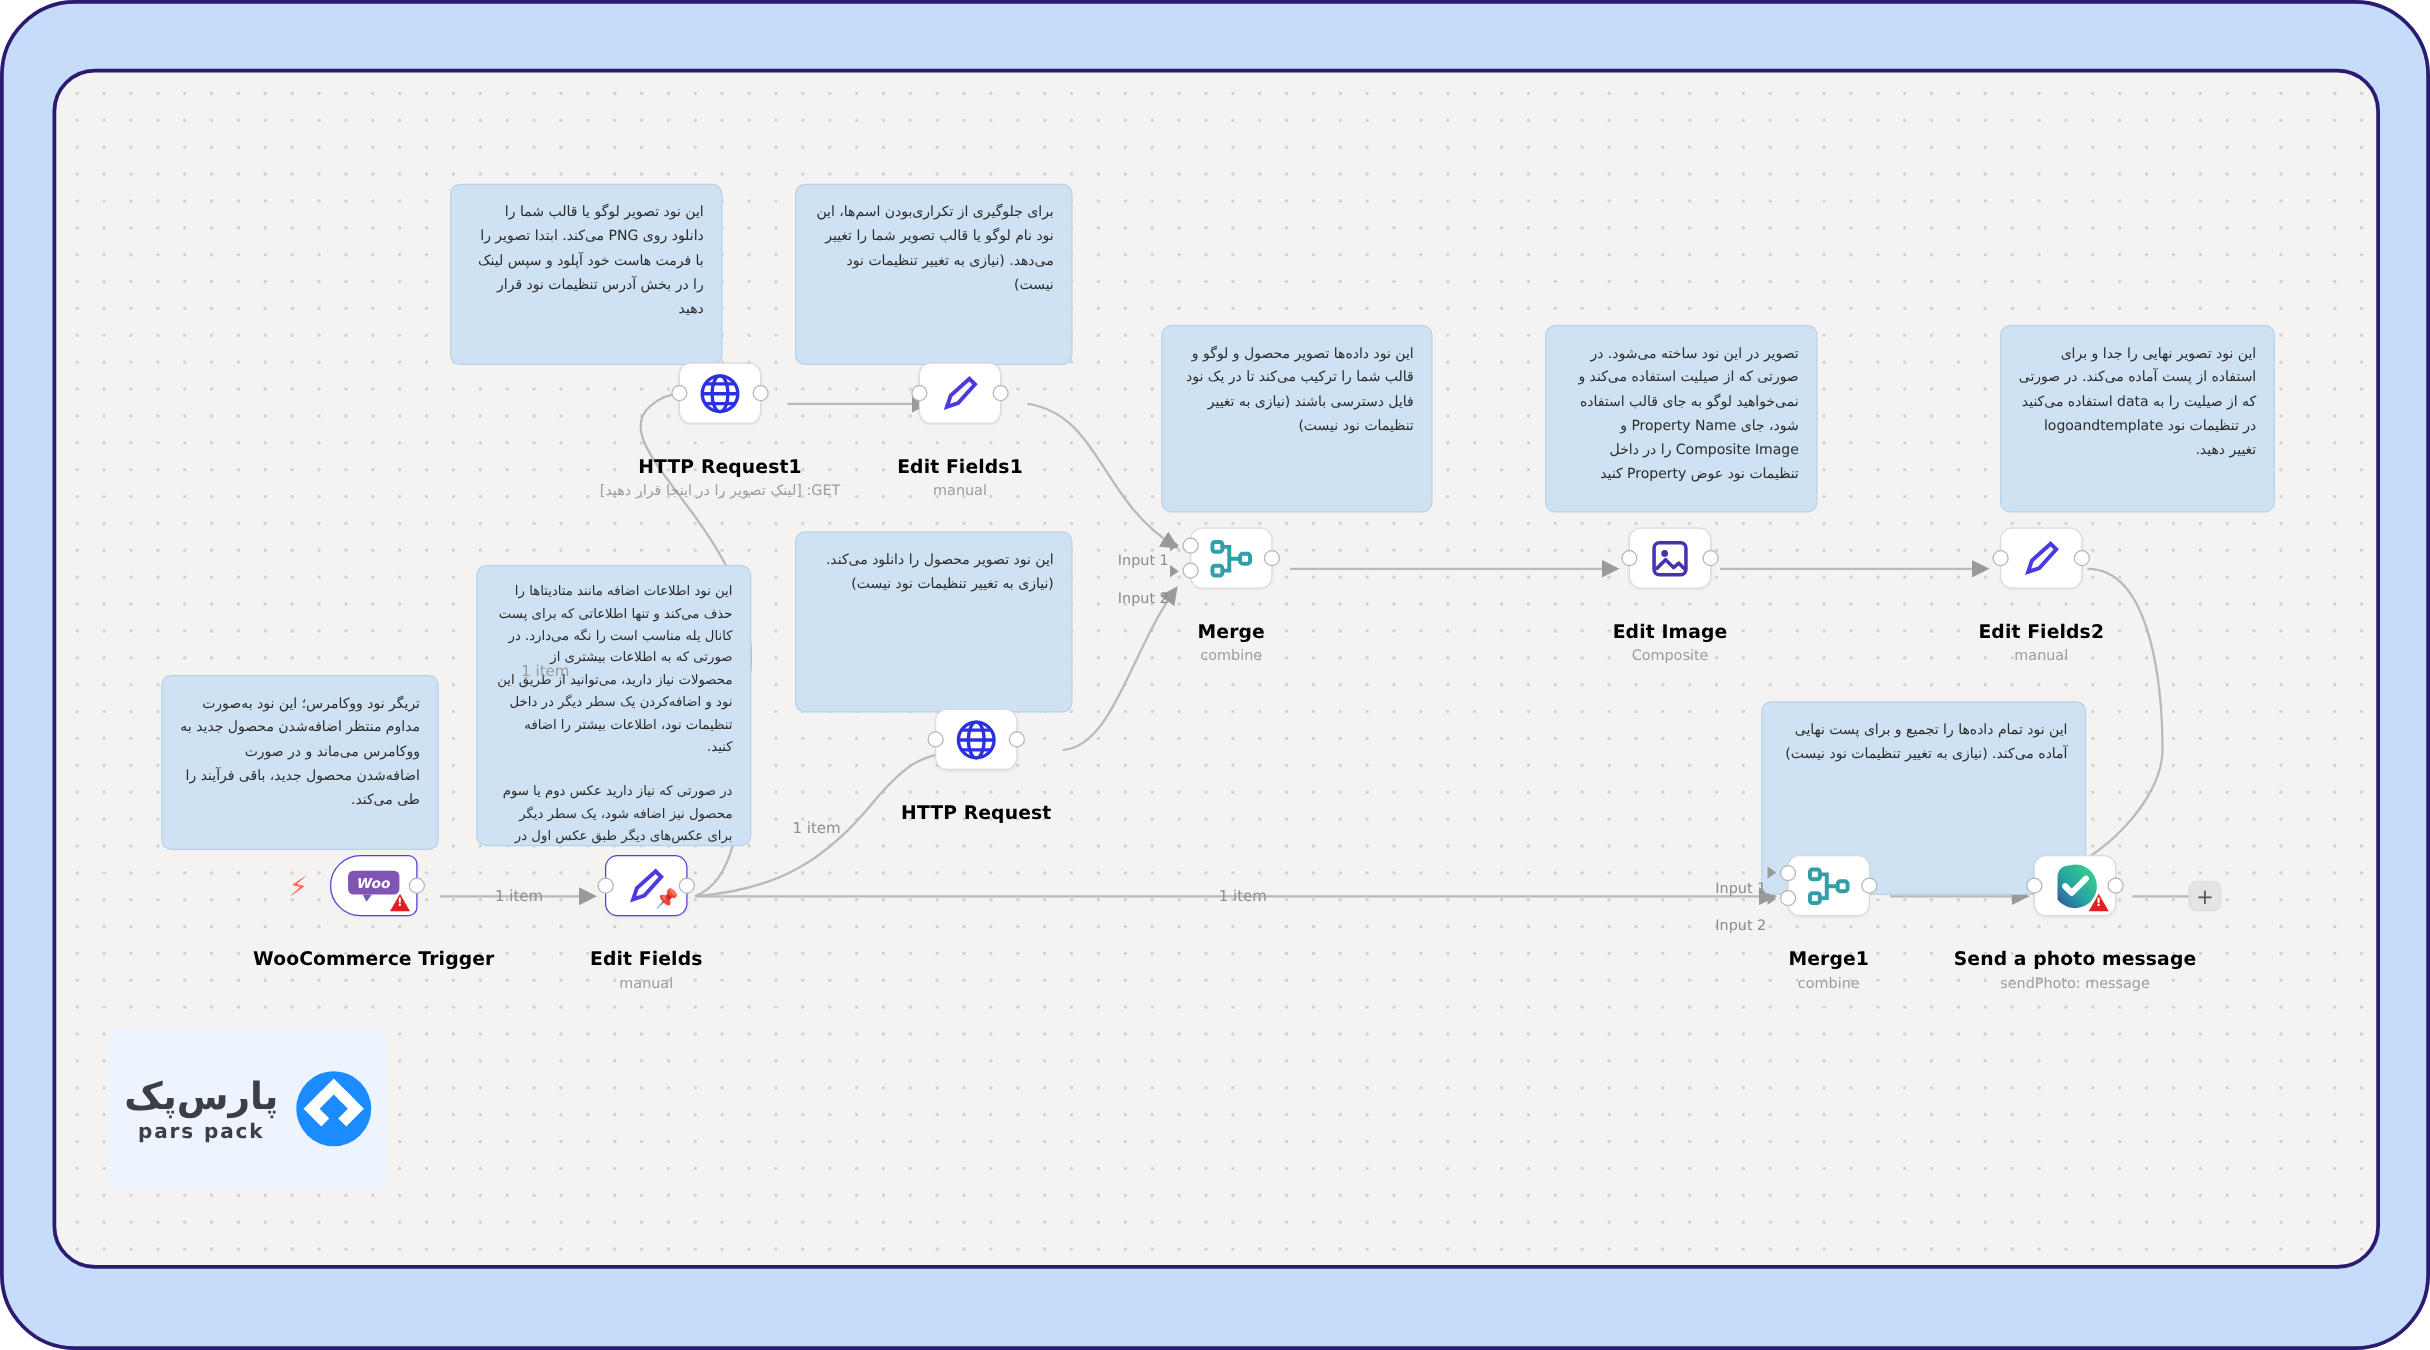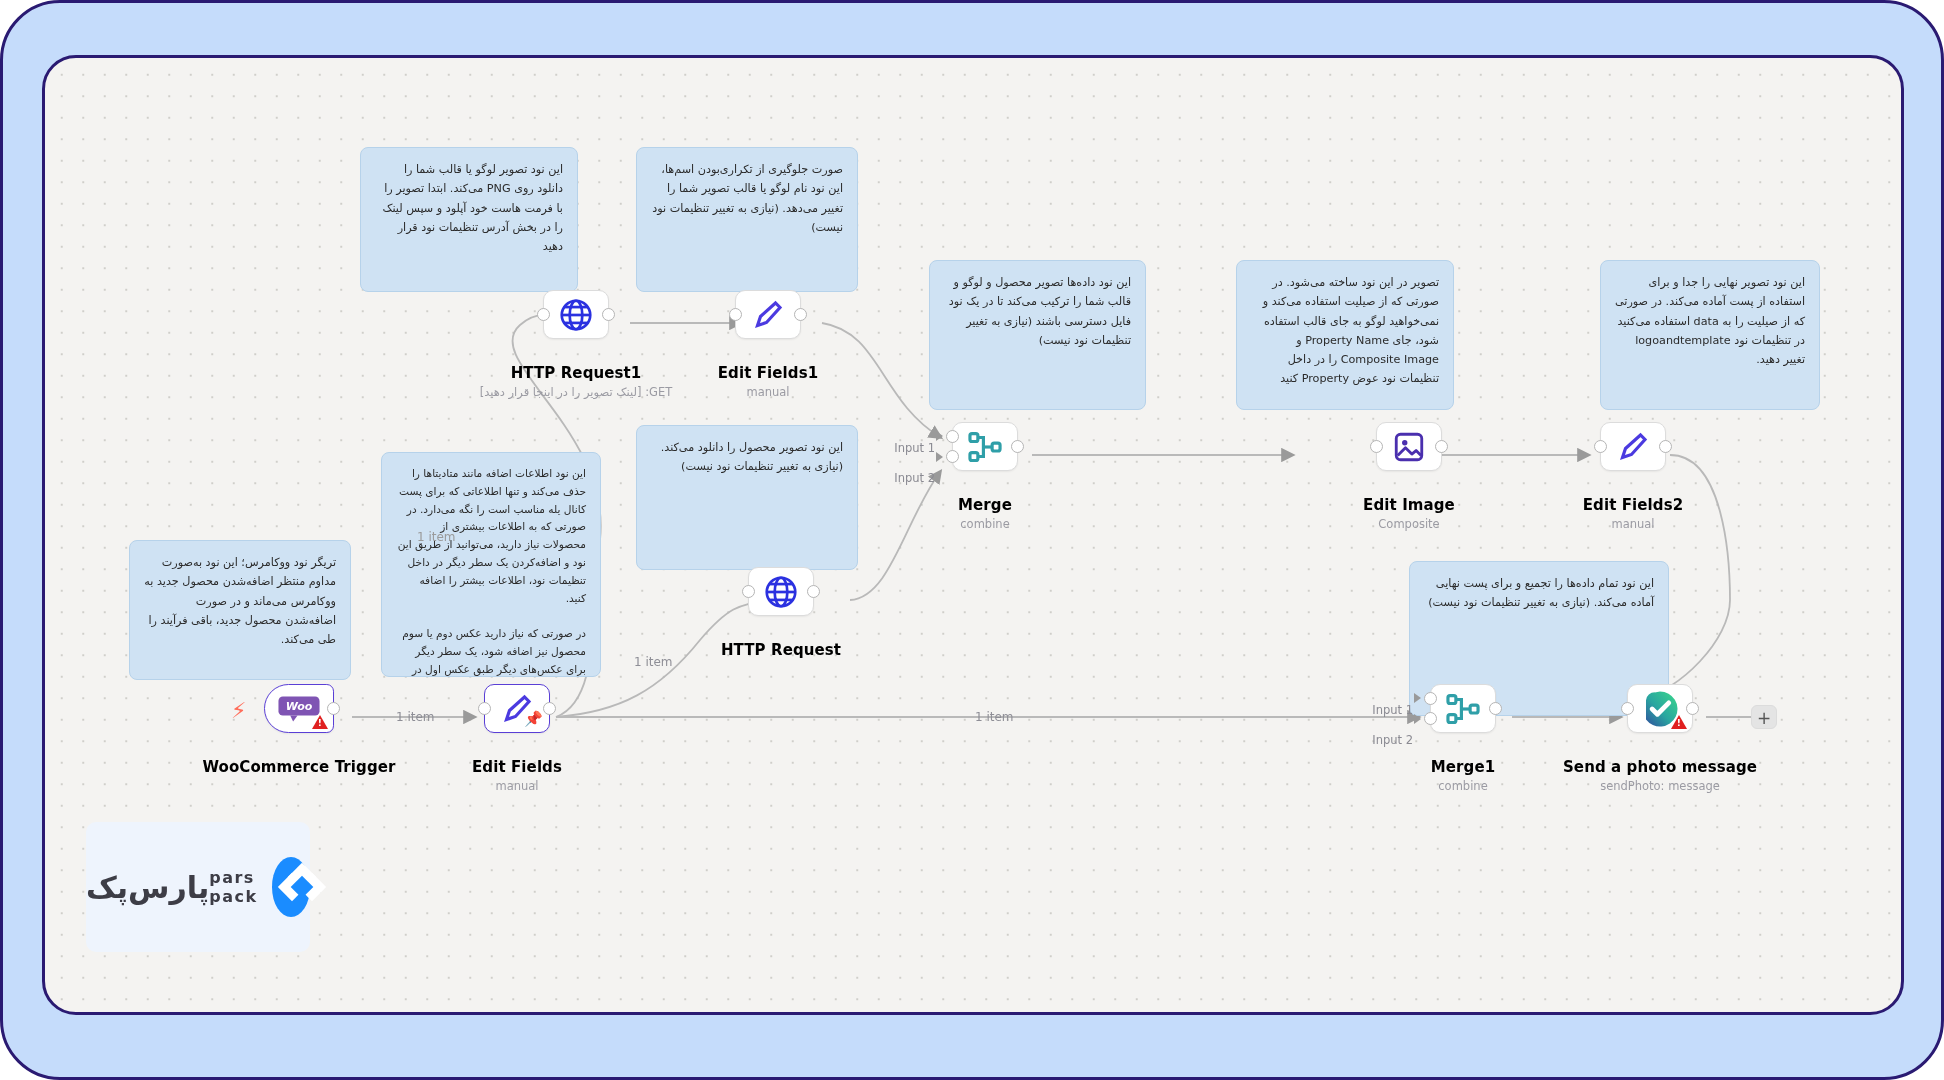--- a/index.html
+++ b/index.html
@@ -135,21 +135,21 @@
     background:#e4e4e4;color:#555;font-size:17px;line-height:24px;
     text-align:center;border:1px solid #dcdcdc;box-sizing:border-box;
   }
 
   
   #parspack-logo{
     position:absolute;left:86px;top:822px;width:224px;height:130px;
     background:#eef4fd;border-radius:10px;
     display:flex;align-items:center;justify-content:center;gap:14px;
   }
-  .pp-text{display:flex;flex-direction:row;align-items:center;gap:0;}
+  .pp-text{display:flex;flex-direction:column;align-items:center;gap:0;}
   .pp-fa{font-size:30px;color:#3d3d46;font-weight:700;direction:rtl;letter-spacing:1px;}
   .pp-en{font-size:16px;color:#3d3d46;font-weight:700;letter-spacing:1.5px;}
   .pp-mark{width:60px;height:60px;border-radius:50%;background:#1a8cff;position:relative;}
   .pp-mark .d{position:absolute;background:#fff;width:20px;height:20px;transform:rotate(45deg);}
   .pp-mark .d1{left:10px;top:20px;}
   .pp-mark .d2{left:30px;top:20px;}
   .pp-mark .d3{left:20px;top:10px;}
   .pp-mark .hole{position:absolute;left:22px;top:22px;width:16px;height:16px;background:#1a8cff;transform:rotate(45deg);}
 
   .icon-svg{display:block;}
@@ -190,21 +190,21 @@
 
   <path d="M1670,455 C1724,455 1730,560 1730,600 C1730,640 1680,690 1640,700 C1560,712 1500,705 1420,700" stroke="#b9b9b9" stroke-width="1.8" fill="none" marker-end="url(#ah)"></path>
 
   <path d="M1512,717 L1620,717" stroke="#b9b9b9" stroke-width="1.8" fill="none" marker-end="url(#ah)"></path>
 
   <path d="M1706,717 L1752,717" stroke="#b9b9b9" stroke-width="1.8" fill="none"></path>
 </svg>
 
 <div class="note" style="left:360px;top:147px;width:218px;height:145px;">این نود تصویر لوگو یا قالب شما را دانلود روی PNG می‌کند. ابتدا تصویر را با فرمت هاست خود آپلود و سپس لینک را در بخش آدرس تنظیمات نود قرار دهید</div>
 
-<div class="note" style="left:636px;top:147px;width:222px;height:145px;">صورت جلوگیری از تکراری‌بودن اسم‌ها، این نود نام لوگو یا قالب تصویر شما را تغییر می‌دهد. (نیازی به تغییر تنظیمات نود نیست)</div>
+<div class="note" style="left:636px;top:147px;width:222px;height:145px;">برای جلوگیری از تکراری‌بودن اسم‌ها، این نود نام لوگو یا قالب تصویر شما را تغییر می‌دهد. (نیازی به تغییر تنظیمات نود نیست)</div>
 
 <div class="note" style="left:929px;top:260px;width:217px;height:150px;">این نود داده‌ها تصویر محصول و لوگو و قالب شما را ترکیب می‌کند تا در یک نود فایل دسترسی باشند (نیازی به تغییر تنظیمات نود نیست)</div>
 
 <div class="note" style="left:1236px;top:260px;width:218px;height:150px;">تصویر در این نود ساخته می‌شود. در صورتی که از صیلیت استفاده می‌کند و نمی‌خواهید لوگو به جای قالب استفاده شود، جای Property Name و Composite Image را در داخل تنظیمات نود عوض Property کنید</div>
 
 <div class="note" style="left:1600px;top:260px;width:220px;height:150px;">این نود تصویر نهایی را جدا و برای استفاده از پست آماده می‌کند. در صورتی که از صیلیت را به data استفاده می‌کنید در تنظیمات نود logoandtemplate تغییر دهید.</div>
 
 <div class="note" style="left:381px;top:452px;width:220px;height:225px;font-size:10.6px;line-height:1.68;">این نود اطلاعات اضافه مانند متادیتاها را حذف می‌کند و تنها اطلاعاتی که برای پست کانال یله مناسب است را نگه می‌دارد. در صورتی که به اطلاعات بیشتری از محصولات نیاز دارید، می‌توانید از طریق این نود و اضافه‌کردن یک سطر دیگر در داخل تنظیمات نود، اطلاعات بیشتر را اضافه کنید.
 
 در صورتی که نیاز دارید عکس دوم یا سوم محصول نیز اضافه شود، یک سطر دیگر برای عکس‌های دیگر طبق عکس اول در داخل تنظیمات نود اضافه کنید.</div>
@@ -263,21 +263,21 @@
     <span class="arrowhead a1"></span>
     <span class="arrowhead a2"></span>
     <span class="port out"></span>
     <span class="input-tag t1">Input 1</span>
     <span class="input-tag t2">Input 2</span>
   </div>
   <div class="node-label">Merge</div>
   <div class="node-sub">combine</div>
 </div>
 
-<div class="node" style="left:1376px;top:422px;">
+<div class="node" style="left:1303px;top:422px;">
   <div class="node-box">
     <span>
       <svg class="icon-svg" width="34" height="34" viewBox="0 0 24 24" fill="none" stroke="#4a2fae" stroke-width="2" stroke-linejoin="round">
         <rect x="3" y="3" width="18" height="18" rx="3"></rect>
         <circle cx="9" cy="9" r="1.9" fill="#4a2fae" stroke="none"></circle>
         <path d="M4 18 L9.5 12.5 L14 17 L17 14.5 L20.5 18"></path>
       </svg>
     </span>
     <span class="port in"></span>
     <span class="port out"></span>

